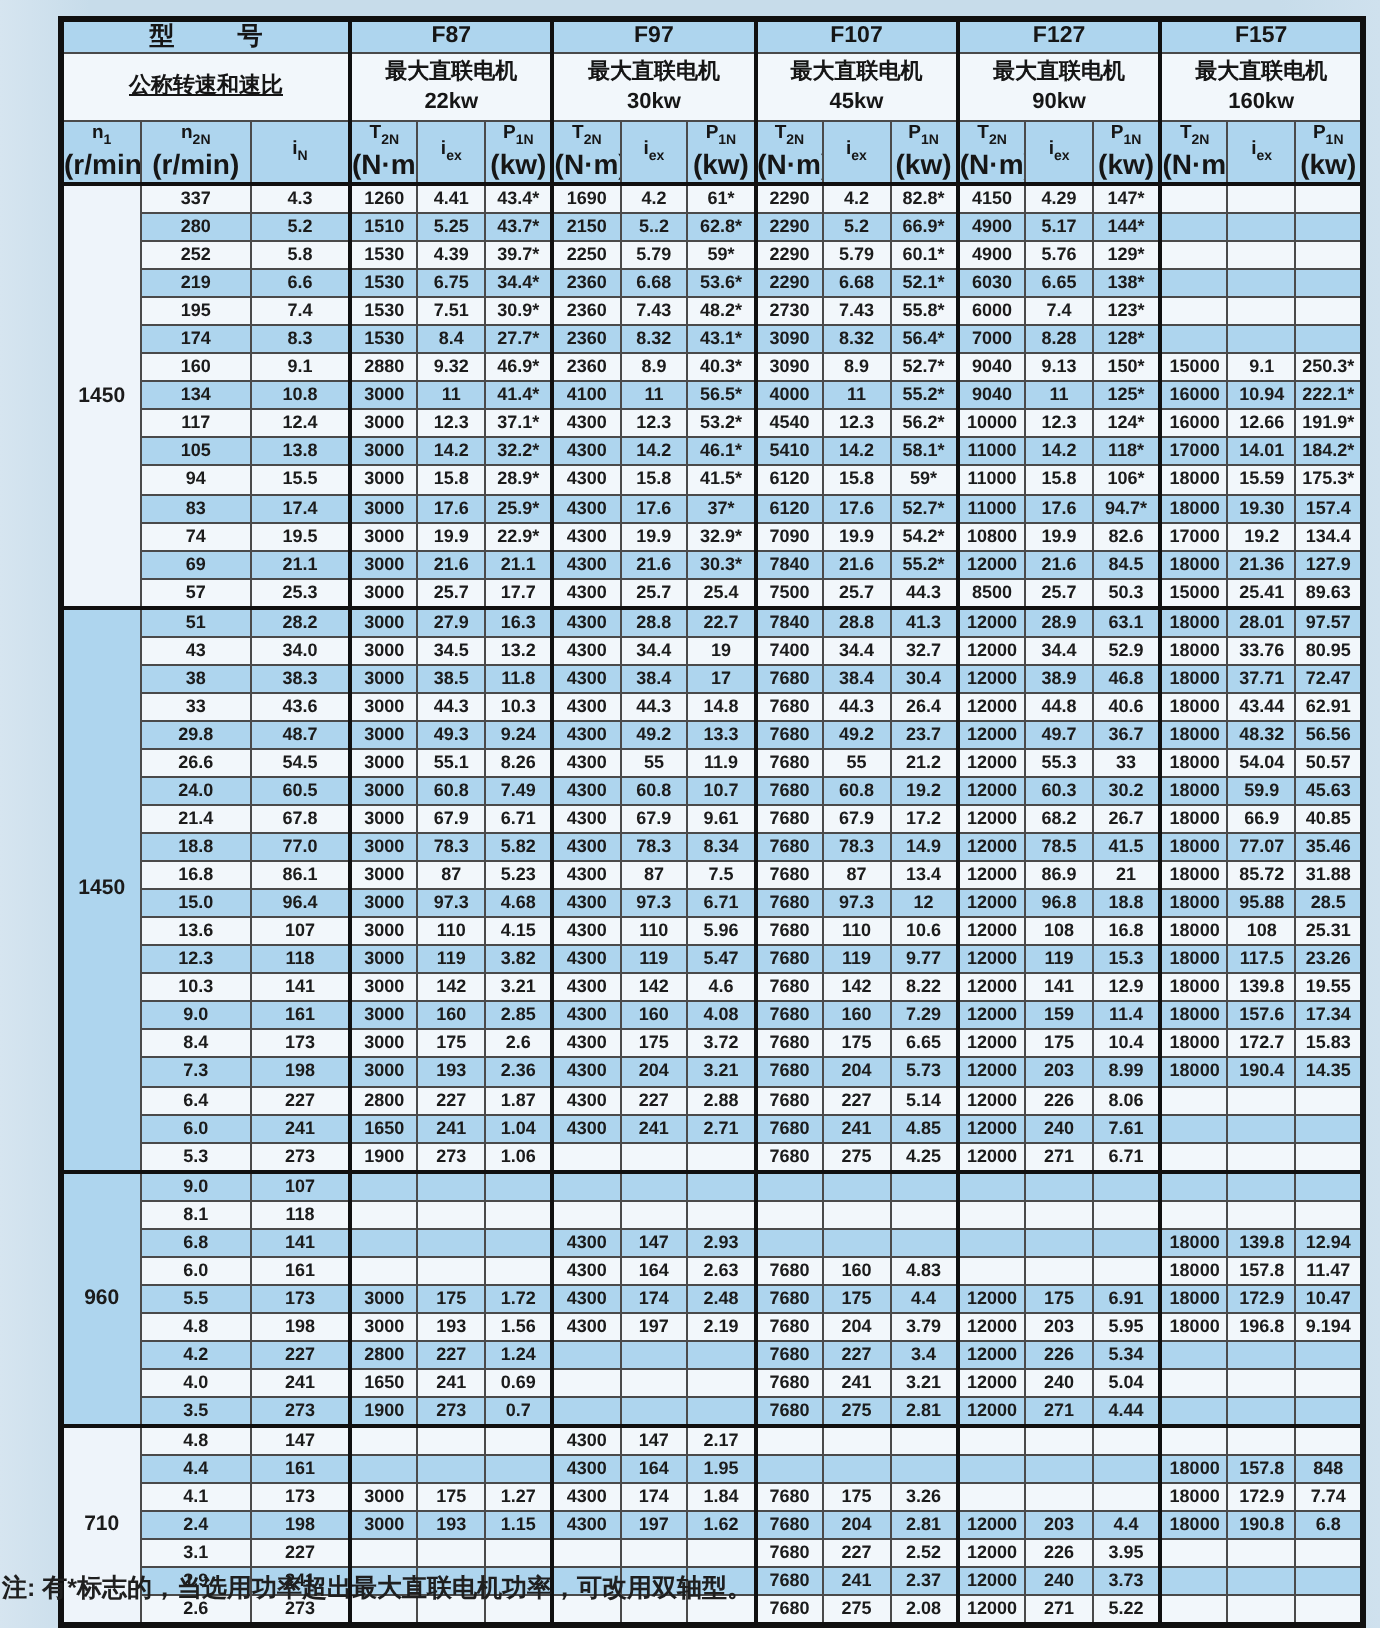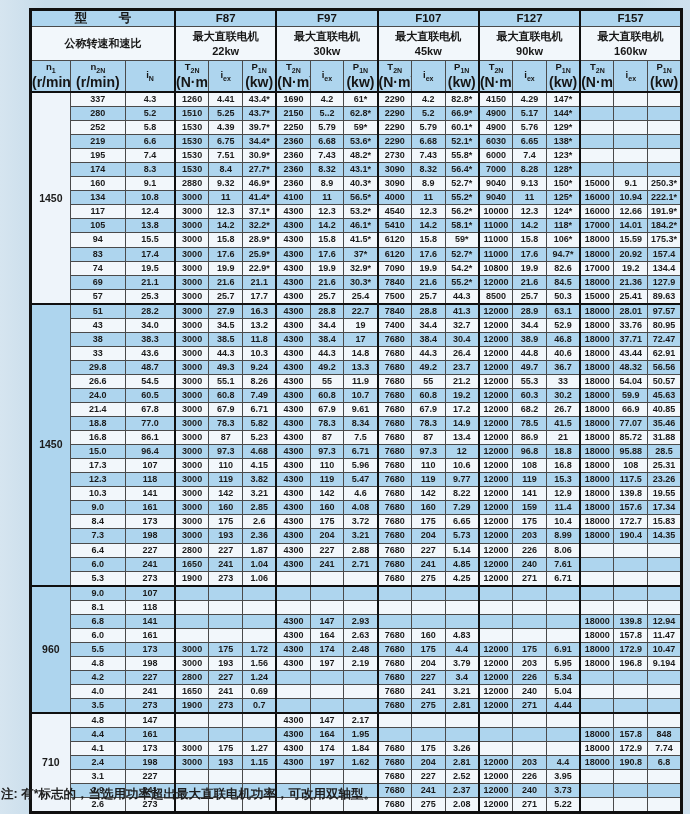--- a/index.html
+++ b/index.html
@@ -15,21 +15,21 @@
   }
   th,td{
     border:1px solid #4a4a4a;text-align:center;vertical-align:middle;
     padding:0;overflow:hidden;white-space:nowrap;color:#161616;
   }
   thead th{font-weight:700;}
   .blue{background:#aed5ee;}
   .white{background:#f2f7fb;}
   .model-name{height:15px;font:700 11.5px/1 "Liberation Sans",sans-serif;}
   .corner-model{font:700 12.5px/1 "Liberation Sans",sans-serif;letter-spacing:14px;text-indent:14px;}
-  .speed{font:700 12px/1 "Liberation Sans",sans-serif;}
+  .speed{font:700 12px/1 "Liberation Sans",sans-serif;text-decoration:underline;}
   .motor{height:33px;font:700 11px/1.35 "Liberation Sans",sans-serif;}
   .colhead{height:30px;font:700 9.5px/1.15 "Liberation Sans",sans-serif;}
   .colhead sub{font-size:7px;line-height:1;}
   .colhead .unit{font-size:14px;}
   tbody td{height:13.05px;font:700 9px/1 "Liberation Sans",sans-serif;color:#1b1b1b;}
   tr.alt td{background:#aed5ee;}
   td.n1cell{background:#eef4fa;font:700 10.5px/1 "Liberation Sans",sans-serif;}
   .gs{border-left:2px solid #101010;}
   tr.sec-start td{border-top:2.5px solid #101010;}
   .note{
@@ -334,21 +334,21 @@
         <td class="gs" data-name="spec-cell">4300</td>
         <td data-name="spec-cell">17.6</td>
         <td data-name="spec-cell">37*</td>
         <td class="gs" data-name="spec-cell">6120</td>
         <td data-name="spec-cell">17.6</td>
         <td data-name="spec-cell">52.7*</td>
         <td class="gs" data-name="spec-cell">11000</td>
         <td data-name="spec-cell">17.6</td>
         <td data-name="spec-cell">94.7*</td>
         <td class="gs" data-name="spec-cell">18000</td>
-        <td data-name="spec-cell">20.92</td>
+        <td data-name="spec-cell">19.30</td>
         <td data-name="spec-cell">157.4</td>
       </tr>
       <tr data-name="table-row">
         <td data-name="spec-cell">74</td>
         <td data-name="spec-cell">19.5</td>
         <td class="gs" data-name="spec-cell">3000</td>
         <td data-name="spec-cell">19.9</td>
         <td data-name="spec-cell">22.9*</td>
         <td class="gs" data-name="spec-cell">4300</td>
         <td data-name="spec-cell">19.9</td>
@@ -605,21 +605,21 @@
         <td data-name="spec-cell">97.3</td>
         <td data-name="spec-cell">12</td>
         <td class="gs" data-name="spec-cell">12000</td>
         <td data-name="spec-cell">96.8</td>
         <td data-name="spec-cell">18.8</td>
         <td class="gs" data-name="spec-cell">18000</td>
         <td data-name="spec-cell">95.88</td>
         <td data-name="spec-cell">28.5</td>
       </tr>
       <tr data-name="table-row">
-        <td data-name="spec-cell">17.3</td>
+        <td data-name="spec-cell">13.6</td>
         <td data-name="spec-cell">107</td>
         <td class="gs" data-name="spec-cell">3000</td>
         <td data-name="spec-cell">110</td>
         <td data-name="spec-cell">4.15</td>
         <td class="gs" data-name="spec-cell">4300</td>
         <td data-name="spec-cell">110</td>
         <td data-name="spec-cell">5.96</td>
         <td class="gs" data-name="spec-cell">7680</td>
         <td data-name="spec-cell">110</td>
         <td data-name="spec-cell">10.6</td>

